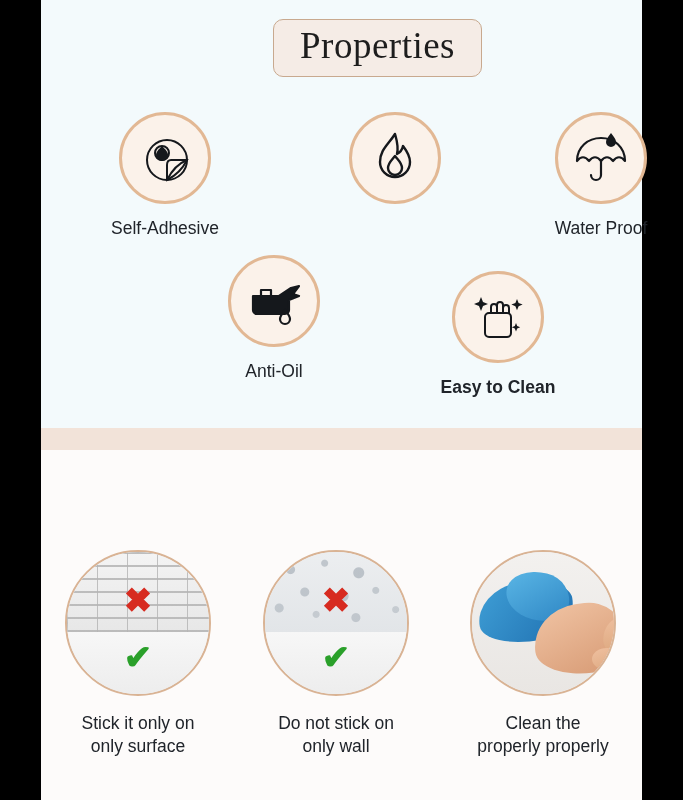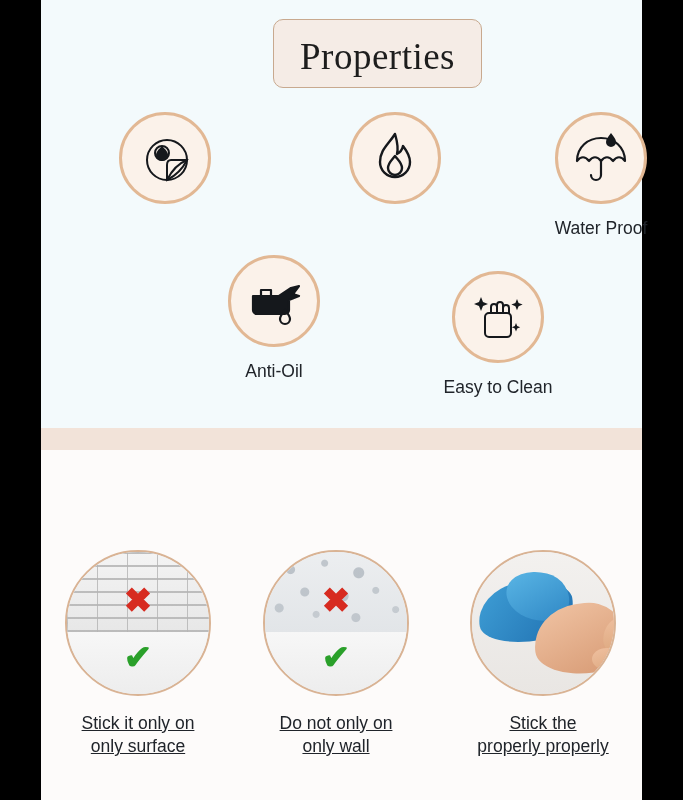--- a/index.html
+++ b/index.html
@@ -30,21 +30,21 @@
     left: 41px; top: 450px; width: 601px; height: 350px;
     background: #fdfbfa;
   }
 
   
   .title-plaque {
     position: absolute;
     border: 1.5px solid #c8a98f;
     background: #f5ece6;
     border-radius: 10px;
-    padding: 17px 26px 10px 26px;
+    padding: 6px 26px 10px 26px;
     text-align: center;
   }
   .title-plaque .title-text {
     font-family: "Liberation Serif", serif;
     font-size: 37px;
     color: #1d1d1d;
     letter-spacing: 0.5px;
     line-height: 1.08;
     white-space: nowrap;
   }
@@ -72,21 +72,21 @@
     font-size: 17.5px;
     color: #20242a;
     line-height: 1.2;
   }
 
   
   #prop-0 { left: 39px;  top: 112px; }
   #prop-1 { left: 269px; top: 112px; }
   #prop-2 { left: 475px; top: 112px; }
   #prop-3 { left: 148px; top: 255px; }
-  #prop-4 { left: 372px; top: 271px; }
+  #prop-4 { left: 372px; top: 271px; font-weight: bold; }
 
   
   .prec-item {
     position: absolute;
     width: 200px;
     text-align: center;
   }
   .prec-photo {
     position: relative;
     width: 146px; height: 146px;
@@ -94,21 +94,20 @@
     border-radius: 50%;
     border: 2px solid #d9b394;
     overflow: hidden;
     background: #efefef;
   }
   .prec-label {
     margin-top: 16px;
     font-size: 17.5px;
     color: #20242a;
     line-height: 1.32;
-    text-decoration: underline;
   }
   #prec-0 { left: 38px;  top: 550px; }
   #prec-1 { left: 236px; top: 550px; }
   #prec-2 { left: 443px; top: 550px; }
 
   
   .photo-brick {
     position: absolute; left: 0; top: 0; width: 100%; height: 56%;
     background:
       repeating-linear-gradient(0deg, rgba(180,180,180,.85) 0 1.5px, rgba(0,0,0,0) 1.5px 13px),
@@ -196,20 +195,21 @@
     <div class="prop-item" id="prop-0">
       <div class="circle-icon">
         <svg width="56" height="56" viewBox="0 0 56 56" fill="none" stroke="#15181c" stroke-width="2">
           <path d="M10 30 A20 20 0 1 1 30 50 A20 20 0 0 1 10 30 Z"></path>
           <path d="M30 50 C38 46 46 38 50 30 L34 30 C31 30 30 32 30 35 Z" fill="#fbf2ea"></path>
           <path d="M30 50 C34 42 40 34 50 30"></path>
           <circle cx="25" cy="23" r="7"></circle>
           <path d="M25 16 c4 4 6 6 6 9 a6 6 0 0 1 -12 0 c0 -3 2 -5 6 -9z" fill="#15181c" stroke="none"></path>
         </svg>
       </div>
+      <div class="prop-label">Self-Adhesive</div>
     </div>
 
     <div class="prop-item" id="prop-1">
       <div class="circle-icon">
         <svg width="54" height="58" viewBox="0 0 54 58" fill="none" stroke="#15181c" stroke-width="2.4" stroke-linejoin="round">
           <path d="M27 5 C20 16 12 21 12 33 a15 15 0 0 0 30 0 c0 -7 -4 -12 -7 -16 -1 5 -4 7 -6 8 2 -8 -1 -16 -2 -20z"></path>
           <path d="M27 27 c-4 5 -7 7 -7 12 a7 7 0 0 0 14 0 c0 -5 -4 -8 -7 -12z"></path>
         </svg>
       </div>
     </div>
@@ -272,33 +272,33 @@
   </div>
 
   <div class="prec-item" id="prec-1">
     <div class="prec-photo">
       <div class="photo-moist"></div>
       <div class="photo-plain"></div>
       <div class="mark mark-cross">✖</div>
       <div class="mark mark-tick">✔</div>
     </div>
     <div class="prec-label">
-      <span>Do not only on</span><br>
+      <span>Do not stick on</span><br>
       <span>only wall</span>
     </div>
   </div>
 
   <div class="prec-item" id="prec-2">
     <div class="prec-photo">
       <div class="photo-clean"></div>
       <div class="cloth"></div>
       <div class="cloth2"></div>
       <div class="hand"></div>
       <div class="finger" style="left:132px; top:66px; width:22px; height:34px; transform:rotate(18deg);"></div>
       <div class="finger" style="left:120px; top:96px; width:30px; height:22px;"></div>
     </div>
     <div class="prec-label">
-      <span>Stick the</span><br>
+      <span>Clean the</span><br>
       <span>properly properly</span>
     </div>
   </div>
 
 </div>
 
 </body></html>

